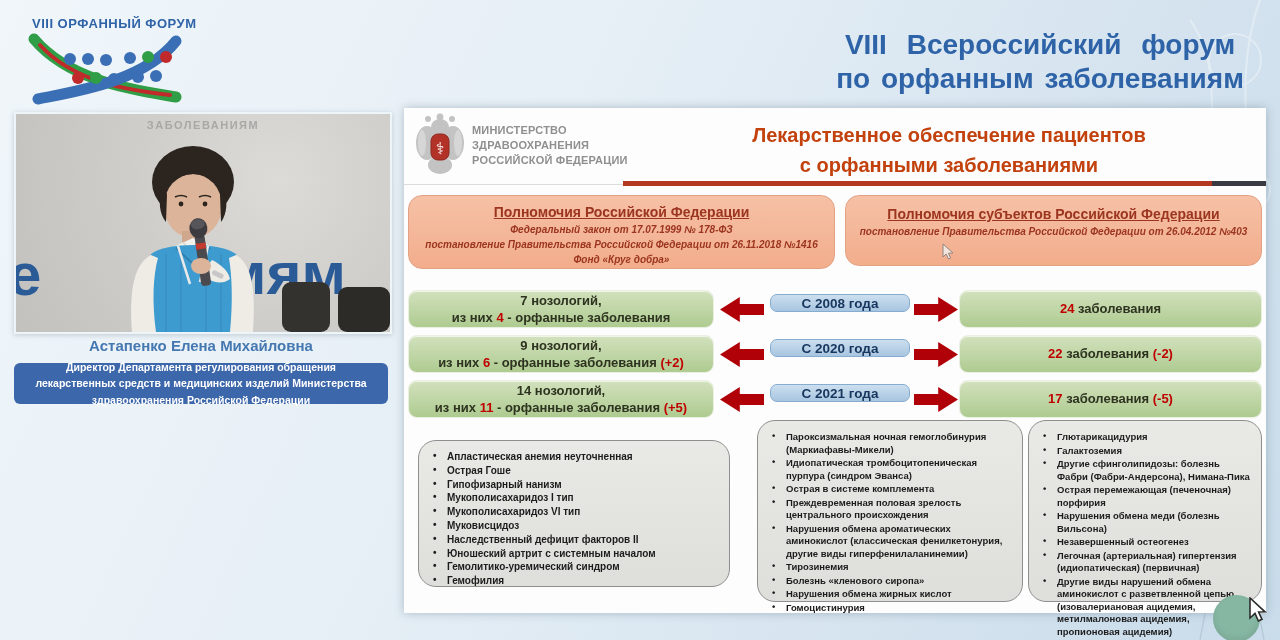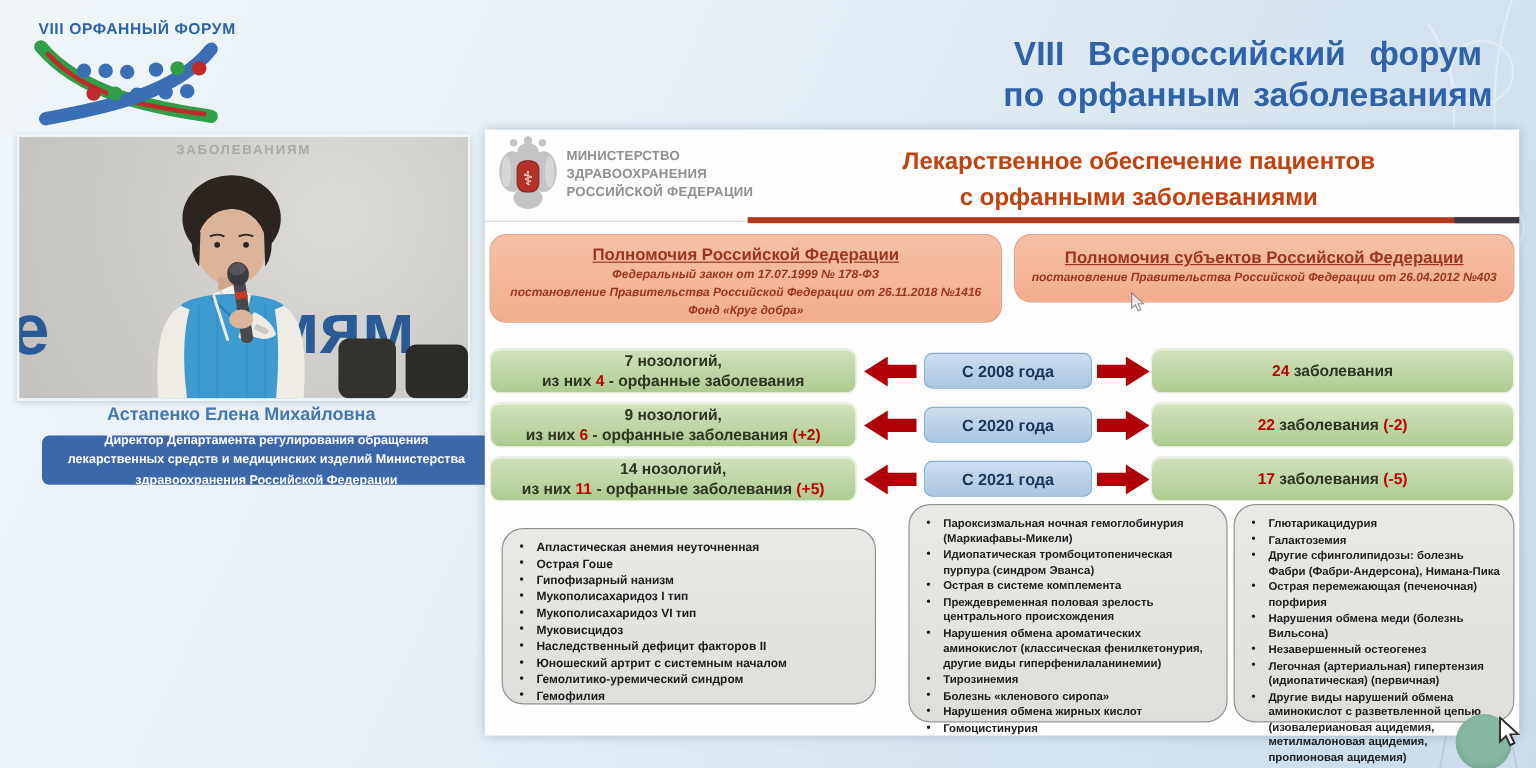--- a/index.html
+++ b/index.html
@@ -28,53 +28,53 @@
   .banner-letter { position:absolute; font-weight:bold; color:#2a5b97; font-size:60px; line-height:1; }
   .banner-left { left:-8px; top:131px; }
   .banner-right { left:206px; top:130px; }
   .person-svg { position:absolute; left:0; top:0; }
 
   .speaker-name { position:absolute; left:14px; top:337px; width:374px; text-align:center;
     font-size:15px; font-weight:bold; color:#4578b1; }
   .speaker-box { position:absolute; left:14px; top:363px; width:374px; height:41px;
     background:#3d67ab; border-radius:6px; color:#ffffff; font-size:10.5px; font-weight:bold;
     display:flex; align-items:center; justify-content:center; text-align:center;
-    padding:0 12px; box-sizing:border-box; line-height:1.55;margin-left:21px; }
+    padding:0 12px; box-sizing:border-box; line-height:1.55; }
 
   
   .slide { position:absolute; left:404px; top:108px; width:862px; height:505px;
     background:#fdfdfd; box-shadow:0 0 9px rgba(90,110,130,.4); }
   .ministry-text { position:absolute; left:68px; top:15px; font-size:11px; font-weight:bold;
     color:#8f8f8f; line-height:1.35; letter-spacing:.2px; }
   .slide-title { position:absolute; left:240px; top:12px; width:610px; text-align:center;
     font-size:20px; font-weight:bold; color:#c2410c; line-height:1.5; }
   .header-rule { position:absolute; left:0; top:76px; width:219px; height:1px; background:#dcdcdc; }
   .red-bar { position:absolute; left:219px; top:73px; width:643px; height:5px; background:#b4381f; }
   .red-bar .dark-seg { position:absolute; right:0; top:0; width:54px; height:5px; background:#3a3a42; }
 
   .powers-box { position:absolute; top:87px; border-radius:14px;
     background:linear-gradient(180deg,#f6c1a6 0%, #f2ad8c 100%);
     border:1px solid #e3a183; text-align:center; color:#9c3520;
     padding-top:8px; box-sizing:border-box; }
   .fed-box { left:4px; width:427px; height:74px; }
-  .reg-box { left:441px; width:417px; height:57px; padding-top:10px; }
+  .reg-box { left:441px; width:417px; height:71px; padding-top:10px; }
   .powers-title { font-size:14px; font-weight:bold; text-decoration:underline; margin-bottom:2px;text-align:center; }
   .powers-line { font-size:10px; font-weight:bold; font-style:italic; line-height:1.5; }
 
   .row { position:absolute; left:0; width:862px; height:38px; }
   .row1 { top:182px; } .row2 { top:227px; } .row3 { top:272px; }
   .gbox { position:absolute; top:0; height:38px;
     background:linear-gradient(180deg,#d2e1bd 0%, #aecb90 100%);
     border:1px solid #e9efe1; border-radius:9px; box-shadow:inset 0 1px 0 rgba(255,255,255,.65);
     color:#2e3320; font-weight:bold; font-size:13px; text-align:center;
     display:flex; flex-direction:column; justify-content:center; line-height:1.32; box-sizing:border-box; }
   .gbox-left { left:4px; width:306px; }
   .gbox-right { left:555px; width:303px; }
   .red { color:#c00000; }
-  .ybox { position:absolute; left:366px; top:4px; width:140px; height:30px;
+  .ybox { position:absolute; left:366px; top:4px; width:140px; height:18px;
     background:linear-gradient(180deg,#ccdfef 0%, #a8c5e0 100%);
     border:1px solid #86add0; border-radius:7px; color:#17365d; font-weight:bold; font-size:13.5px;
     display:flex; align-items:center; justify-content:center; box-sizing:border-box; }
   .arrow { position:absolute; top:7px; width:44px; height:25px; background:#b00008; }
   .arrow-left  { left:316px; clip-path:polygon(0 50%, 45% 0, 45% 28%, 100% 28%, 100% 72%, 45% 72%, 45% 100%); }
   .arrow-right { left:510px; clip-path:polygon(100% 50%, 55% 0, 55% 28%, 0 28%, 0 72%, 55% 72%, 55% 100%); }
 
   .list { position:absolute; background:linear-gradient(180deg,#e9eae6 0%, #dedfdb 100%);
     border:1px solid #8f8f8f; border-radius:18px; padding:10px 8px 6px 10px; box-sizing:border-box; }
   .list ul { margin:0; padding:0 0 0 16px; list-style:none; }

